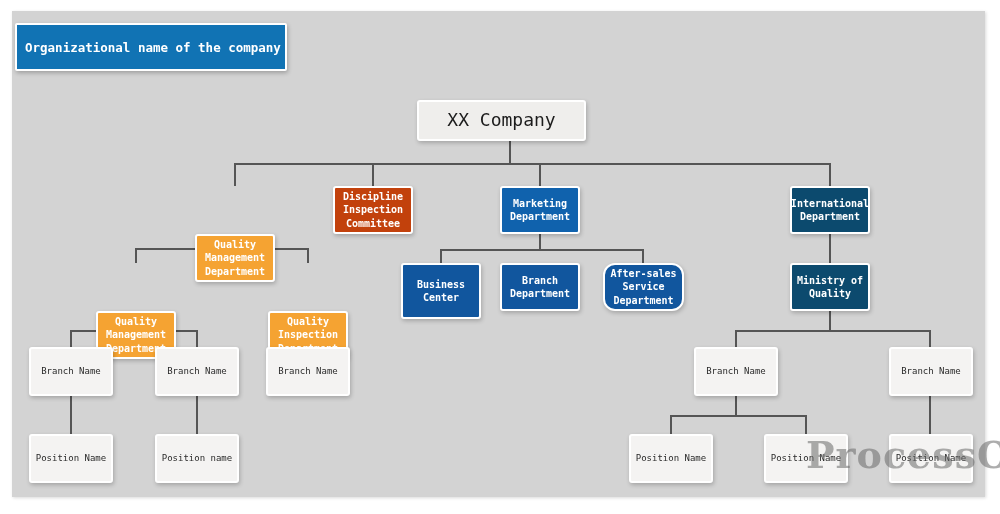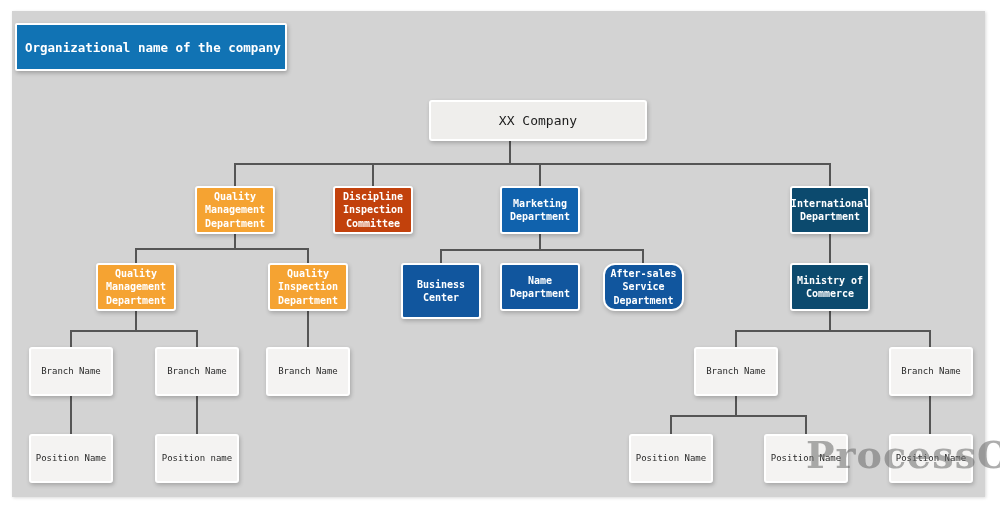--- a/index.html
+++ b/index.html
@@ -14,29 +14,29 @@
     box-shadow: 1px 2px 4px rgba(0,0,0,0.22); line-height: 1.35; z-index: 2; }
   .node.colored { color: #ffffff; font-weight: bold; font-size: 10px; padding: 2px; }
   .node.light { background: #f4f3f2; color: #2a2a2a; font-size: 9px; }
 
   .banner { position: absolute; left: 15px; top: 23px; width: 272px; height: 48px;
     background: #1173b4; border: 2px solid #ffffff; border-radius: 2px;
     box-shadow: 1px 2px 4px rgba(0,0,0,0.25);
     display: flex; align-items: center; justify-content: flex-start;
     color: #ffffff; font-size: 12.5px; font-weight: bold; padding-left: 8px; z-index: 3; }
 
-  .orange { background: #f5a332; }
+  .orange { background: #f5a332; margin-top: 48px; }
   .teal   { background: #c2410c; }
   .blue   { background: #1062ad; }
   .dblue  { background: #11569e; }
   .red    { background: #0c4a6e; }
 
   
-  .n-company { left: 417px; top: 100px; width: 218px; height: 41px;
-    background: #efeeec; color: #1c1c1c; font-size: 13px; margin-left: 12px; }
+  .n-company { left: 417px; top: 100px; width: 169px; height: 41px;
+    background: #efeeec; color: #1c1c1c; font-size: 18px; }
   .n-qmd  { left: 195px; top: 186px; width: 80px; height: 48px; }
   .n-dic  { left: 333px; top: 186px; width: 80px; height: 48px; }
   .n-mkt  { left: 500px; top: 186px; width: 80px; height: 48px; }
   .n-intl { left: 790px; top: 186px; width: 80px; height: 48px; }
   .n-qmd2 { left: 96px;  top: 263px; width: 80px; height: 48px; }
   .n-qid  { left: 268px; top: 263px; width: 80px; height: 48px; }
   .n-bc   { left: 401px; top: 263px; width: 80px; height: 56px; }
   .n-sales{ left: 500px; top: 263px; width: 80px; height: 48px; }
   .n-afs  { left: 603px; top: 263px; width: 81px; height: 48px; border-radius: 12px; }
   .n-moc  { left: 790px; top: 263px; width: 80px; height: 48px; }
@@ -112,23 +112,23 @@
   <div class="node n-company">XX Company</div>
 
   <div class="node colored orange n-qmd">Quality Management Department</div>
   <div class="node colored teal n-dic">Discipline Inspection Committee</div>
   <div class="node colored blue n-mkt">Marketing Department</div>
   <div class="node colored red n-intl">International Department</div>
 
   <div class="node colored orange n-qmd2">Quality Management Department</div>
   <div class="node colored orange n-qid">Quality Inspection Department</div>
   <div class="node colored dblue n-bc">Business Center</div>
-  <div class="node colored dblue n-sales">Name Department</div>
+  <div class="node colored dblue n-sales">Branch Department</div>
   <div class="node colored dblue n-afs">After-sales Service Department</div>
-  <div class="node colored red n-moc">Ministry of Commerce</div>
+  <div class="node colored red n-moc">Ministry of Quality</div>
 
   <div class="node light n-b1">Branch Name</div>
   <div class="node light n-b2">Branch Name</div>
   <div class="node light n-b3">Branch Name</div>
   <div class="node light n-b4">Branch Name</div>
   <div class="node light n-b5">Branch Name</div>
 
   <div class="node light n-p1">Position Name</div>
   <div class="node light n-p2">Position name</div>
   <div class="node light n-p3">Position Name</div>

